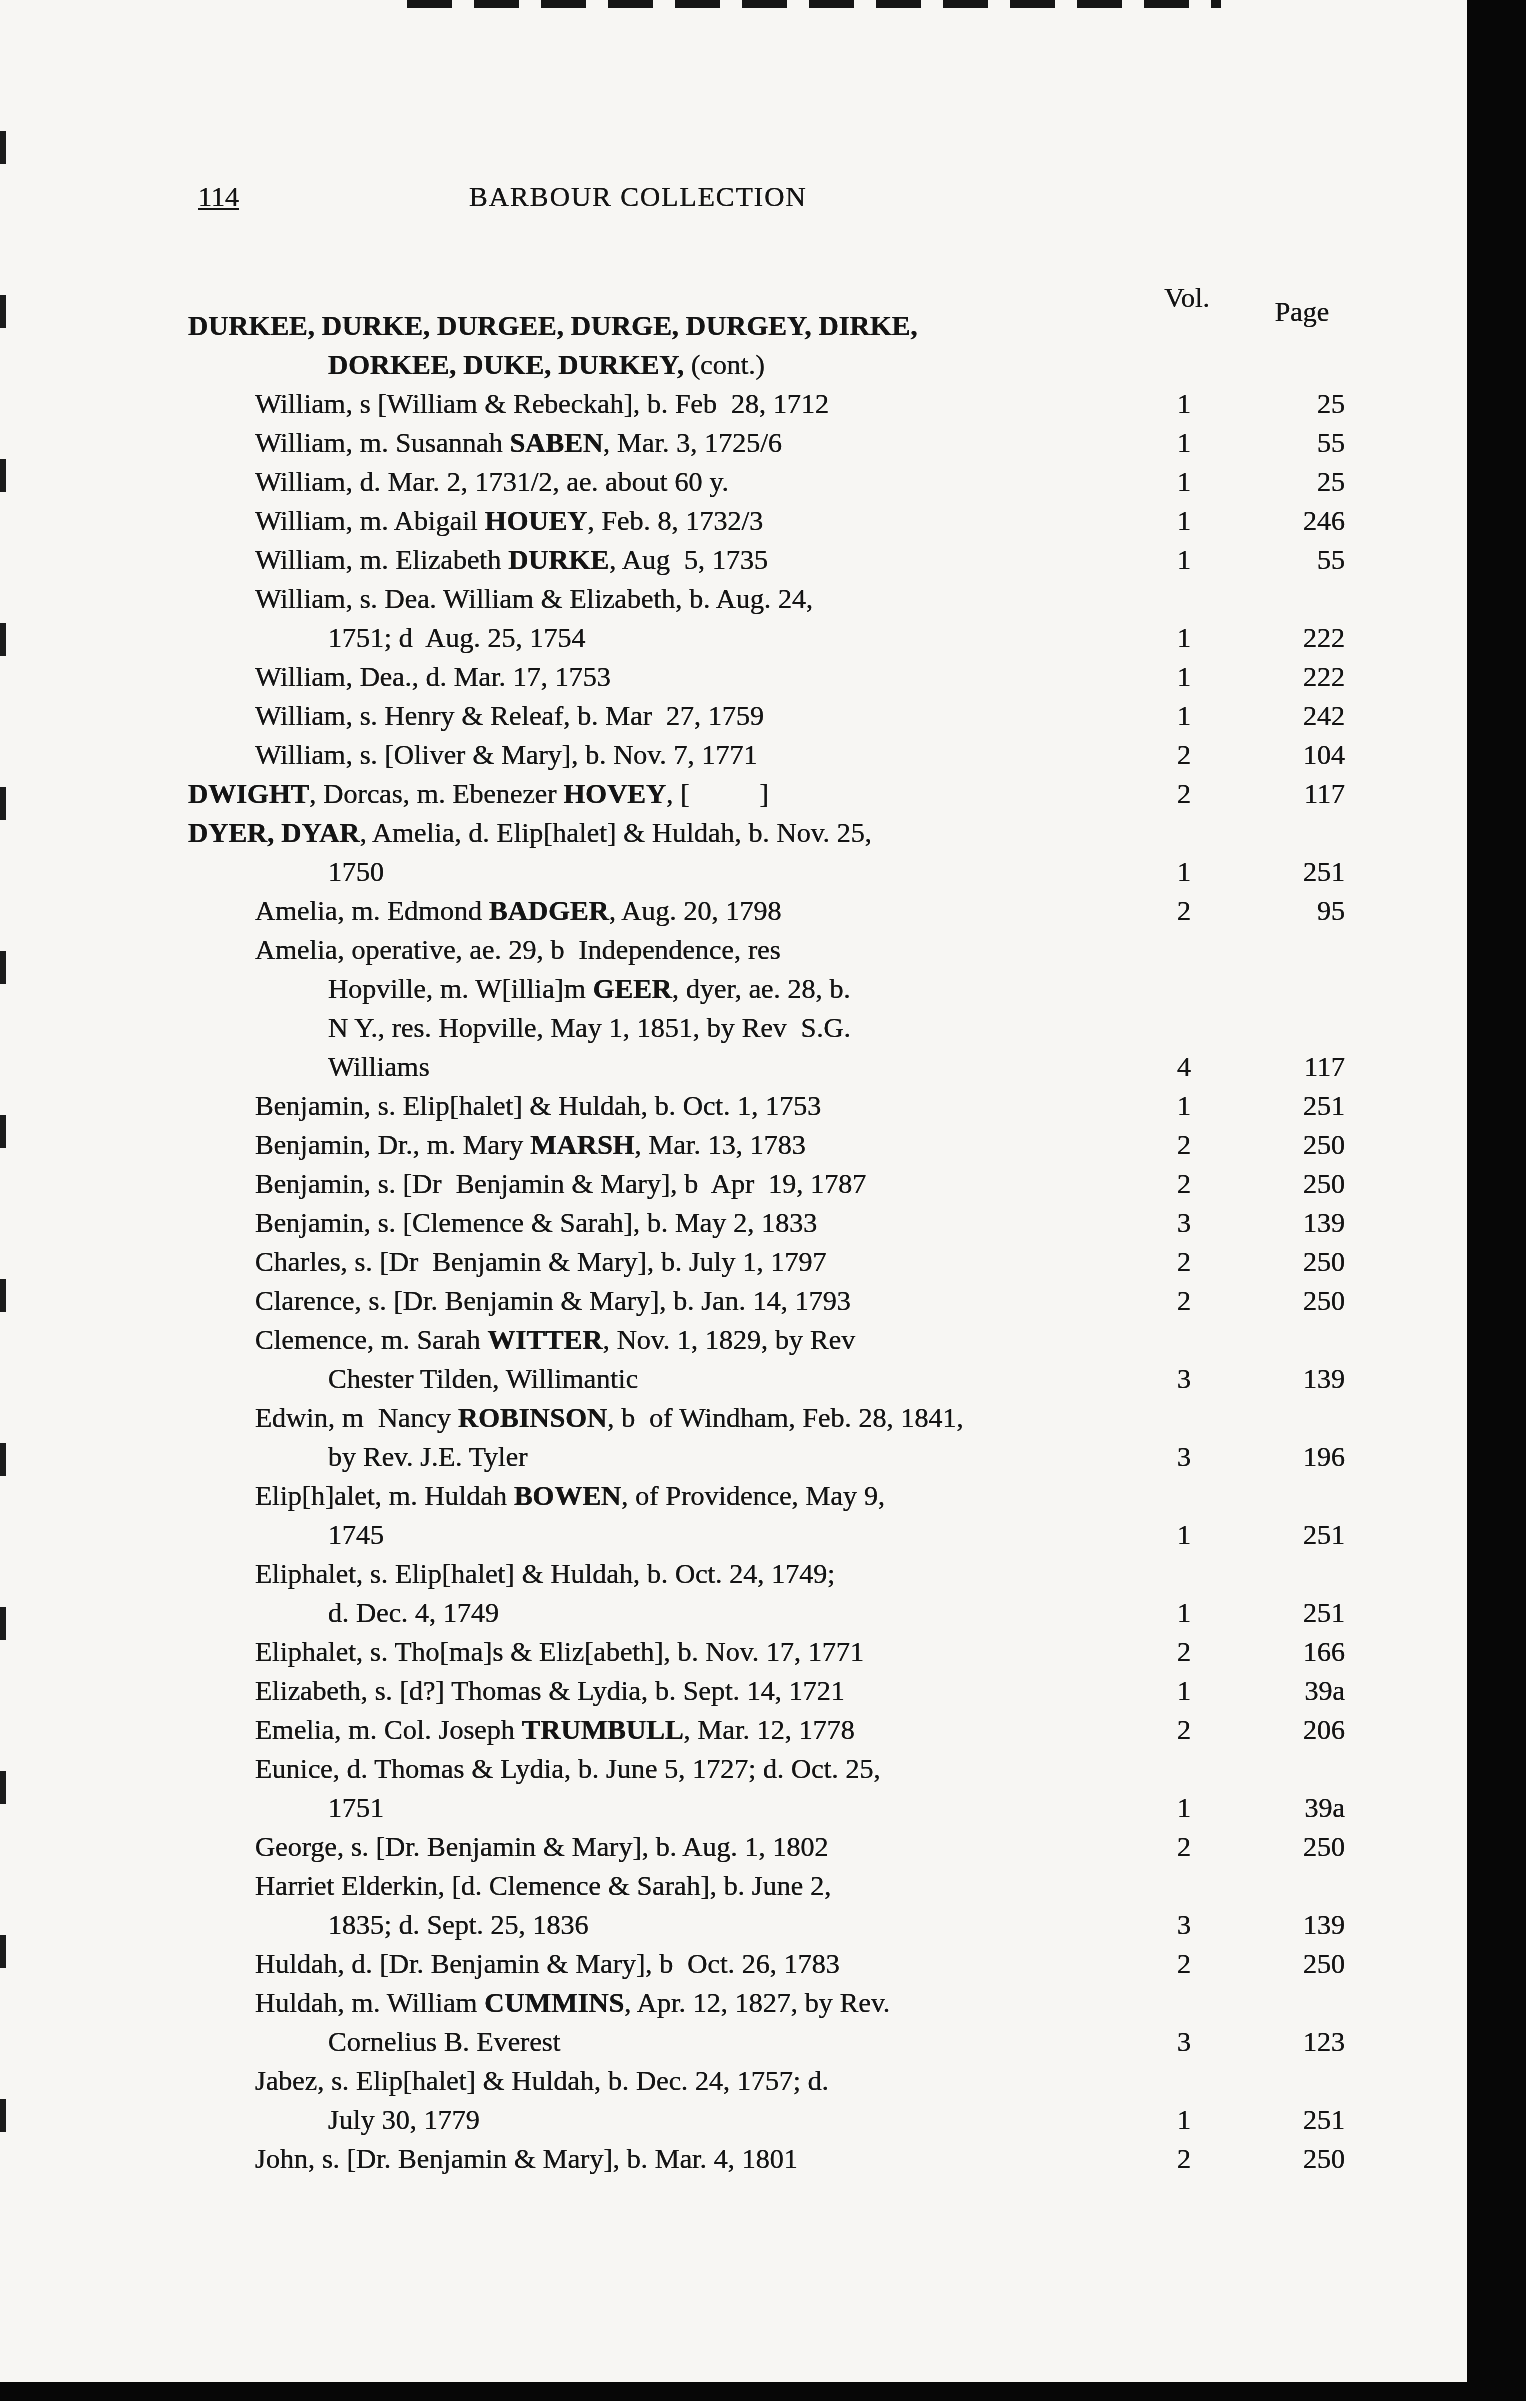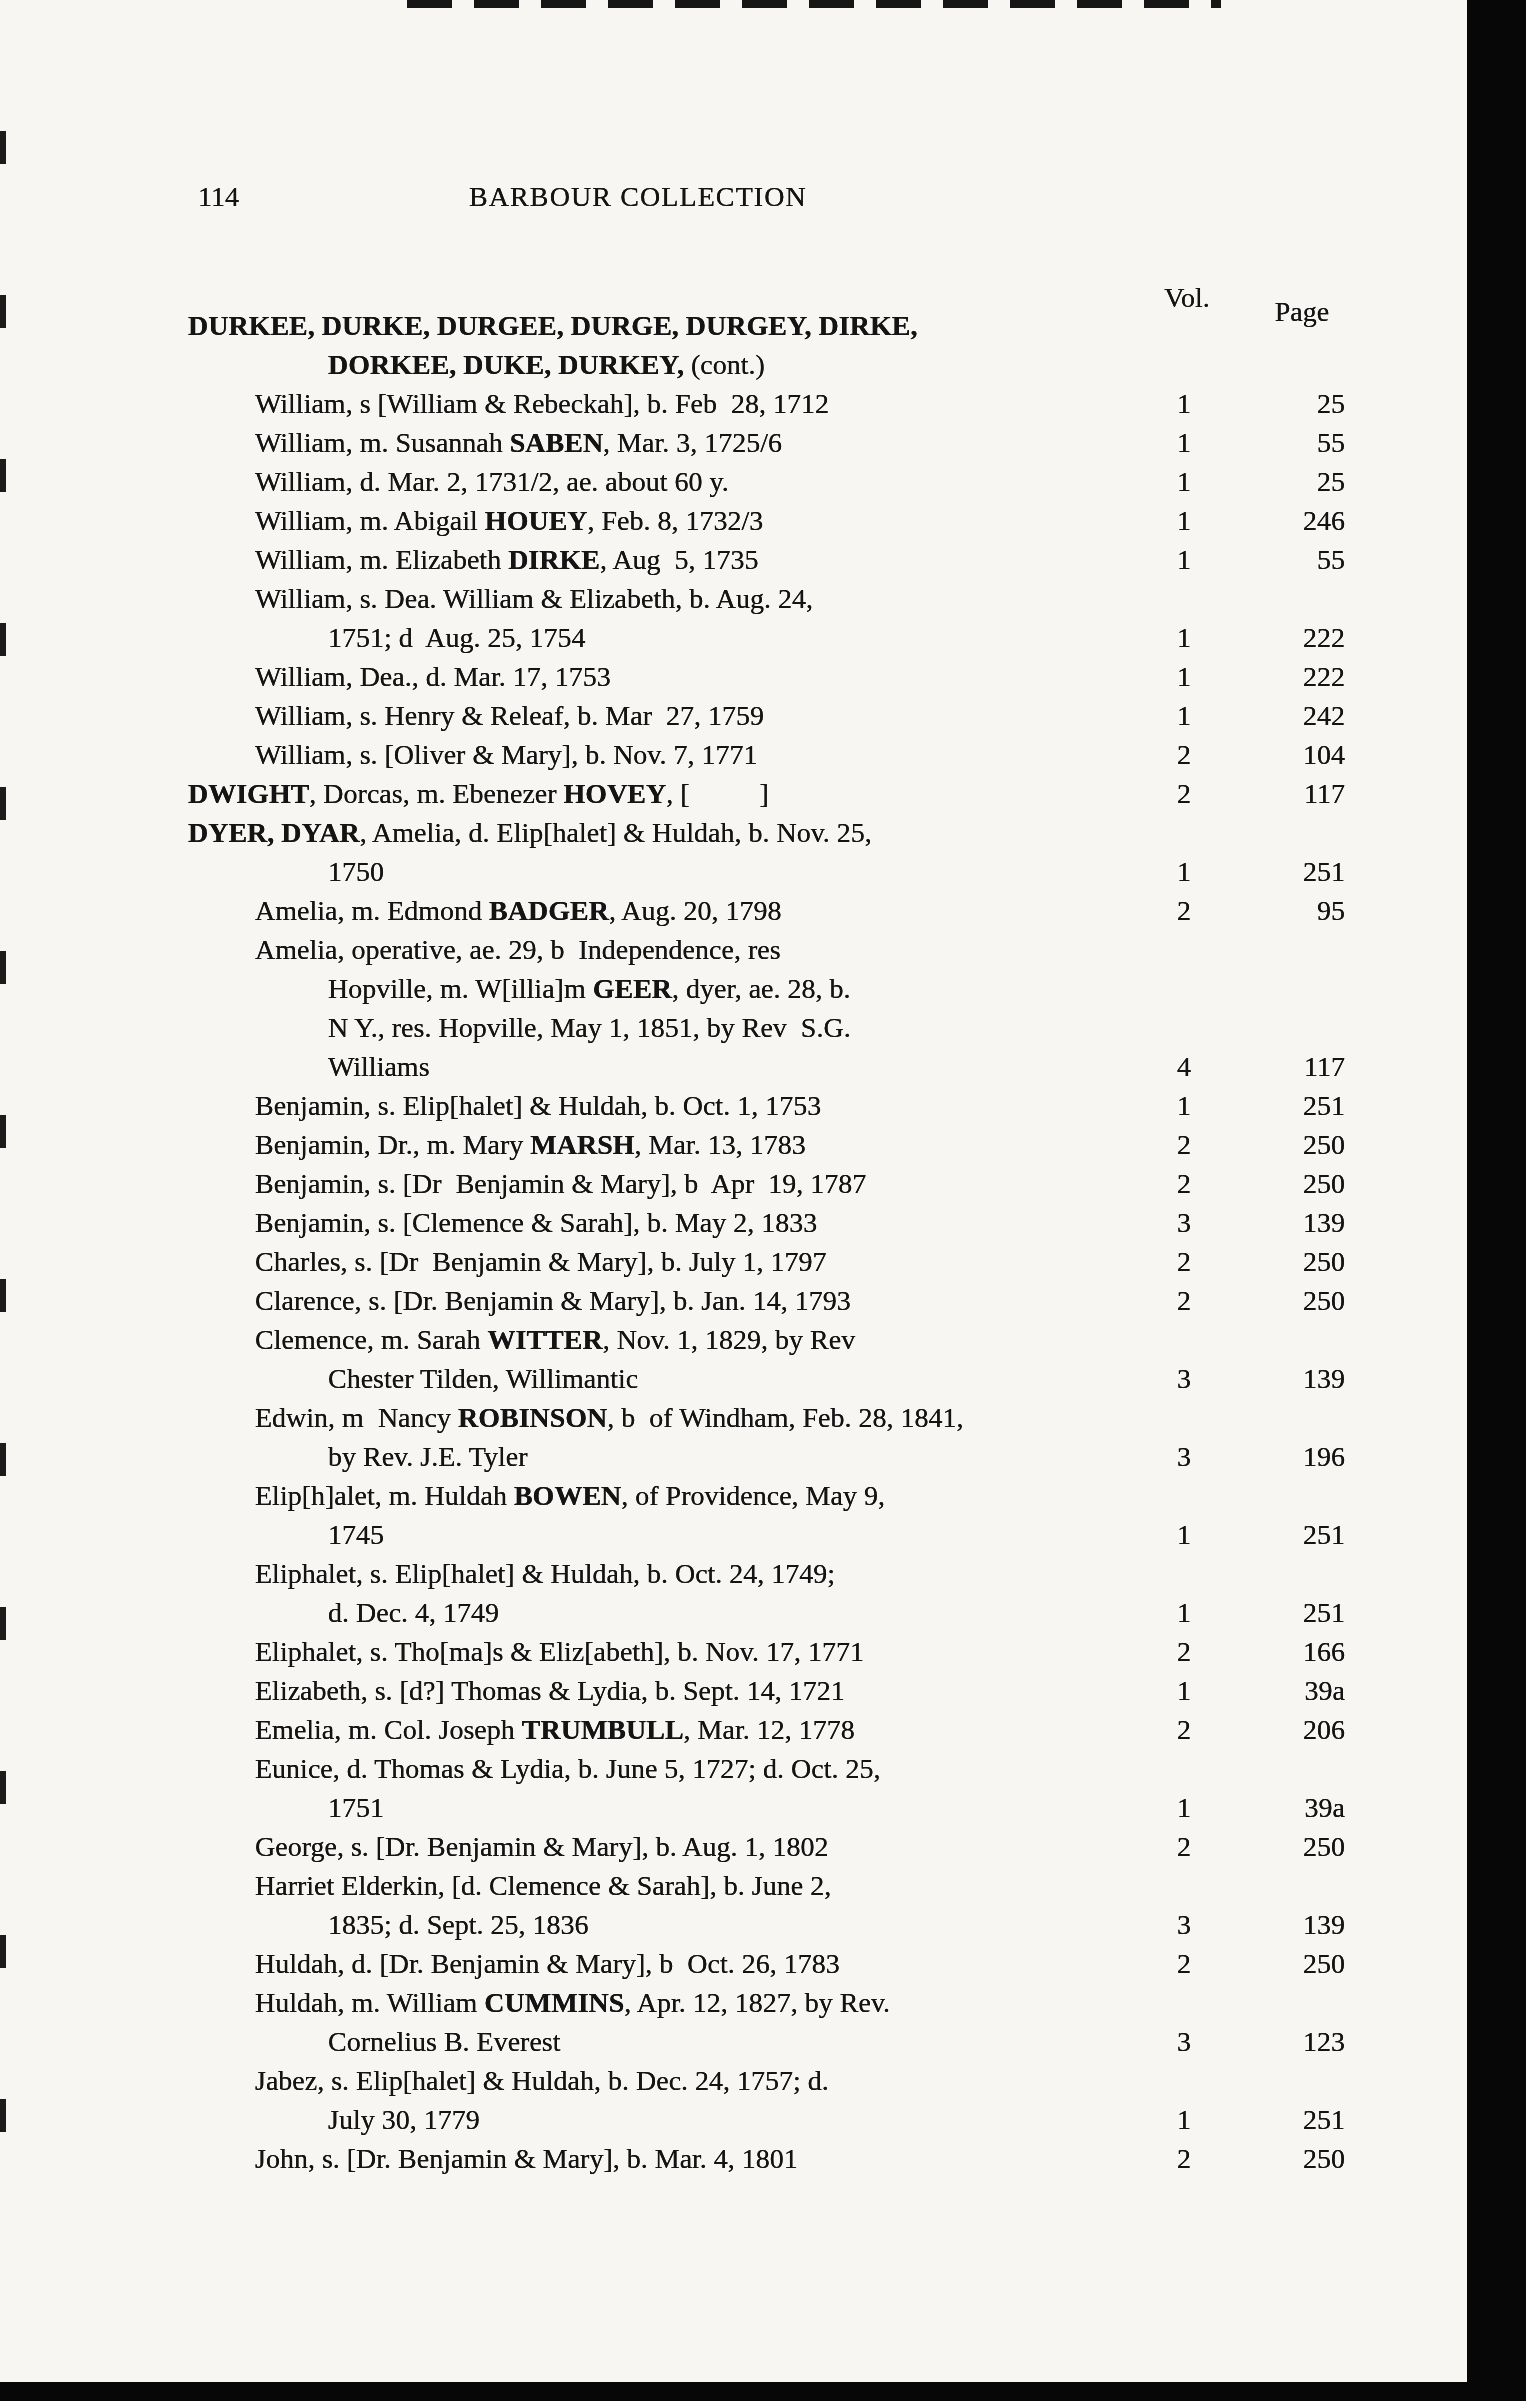--- a/index.html
+++ b/index.html
@@ -19,21 +19,21 @@
   }
   
   .dashes{position:absolute;top:0;left:407px;width:814px;height:7.8px;
     background:repeating-linear-gradient(90deg,#161616 0 45px,transparent 45px 67px);}
   .ticks{position:absolute;top:131px;left:0;width:6.4px;height:2066px;
     background:repeating-linear-gradient(180deg,#1c1c1c 0 33px,transparent 33px 164px);}
   .bar-right{position:absolute;top:0;right:0;width:59px;height:2401px;background:var(--edge);}
   .bar-bottom{position:absolute;left:0;bottom:0;width:1526px;height:19px;background:var(--edge);}
 
   
-  .hdr-num{position:absolute;top:181px;left:198px;font-size:28px;}
+  .hdr-num{position:absolute;top:181px;left:198px;font-size:28px;text-decoration:underline;}
   .hdr-title{position:absolute;top:181px;left:469px;font-size:28px;letter-spacing:1.1px;}
   .colhead-vol{position:absolute;top:282px;left:1148px;width:78px;text-align:center;font-size:28px;}
   .colhead-page{position:absolute;top:296px;left:1248px;width:108px;text-align:center;font-size:28px;}
 
   
   .entries{position:absolute;top:306px;left:188px;width:1189px;font-size:28px;}
   .line{position:relative;height:39px;line-height:39px;white-space:nowrap;}
   .ind1{padding-left:67px;}
   .ind2{padding-left:140px;}
   .line b{font-weight:700;}
@@ -64,21 +64,21 @@
       <div>
         <div class="line ind1"><span>William, m. Susannah </span><b>SABEN</b><span>, Mar. 3, 1725/6</span><span class="vol">1</span><span class="pg">55</span></div>
       </div>
       <div>
         <div class="line ind1"><span>William, d. Mar. 2, 1731/2, ae. about 60 y.</span><span class="vol">1</span><span class="pg">25</span></div>
       </div>
       <div>
         <div class="line ind1"><span>William, m. Abigail </span><b>HOUEY</b><span>, Feb. 8, 1732/3</span><span class="vol">1</span><span class="pg">246</span></div>
       </div>
       <div>
-        <div class="line ind1"><span>William, m. Elizabeth </span><b>DIRKE</b><span>, Aug&nbsp; 5, 1735</span><span class="vol">1</span><span class="pg">55</span></div>
+        <div class="line ind1"><span>William, m. Elizabeth </span><b>DURKE</b><span>, Aug&nbsp; 5, 1735</span><span class="vol">1</span><span class="pg">55</span></div>
       </div>
       <div>
         <div class="line ind1"><span>William, s. Dea. William &amp; Elizabeth, b. Aug. 24,</span></div>
         <div class="line ind2"><span>1751; d&nbsp; Aug. 25, 1754</span><span class="vol">1</span><span class="pg">222</span></div>
       </div>
       <div>
         <div class="line ind1"><span>William, Dea., d. Mar. 17, 1753</span><span class="vol">1</span><span class="pg">222</span></div>
       </div>
       <div>
         <div class="line ind1"><span>William, s. Henry &amp; Releaf, b. Mar&nbsp; 27, 1759</span><span class="vol">1</span><span class="pg">242</span></div>

